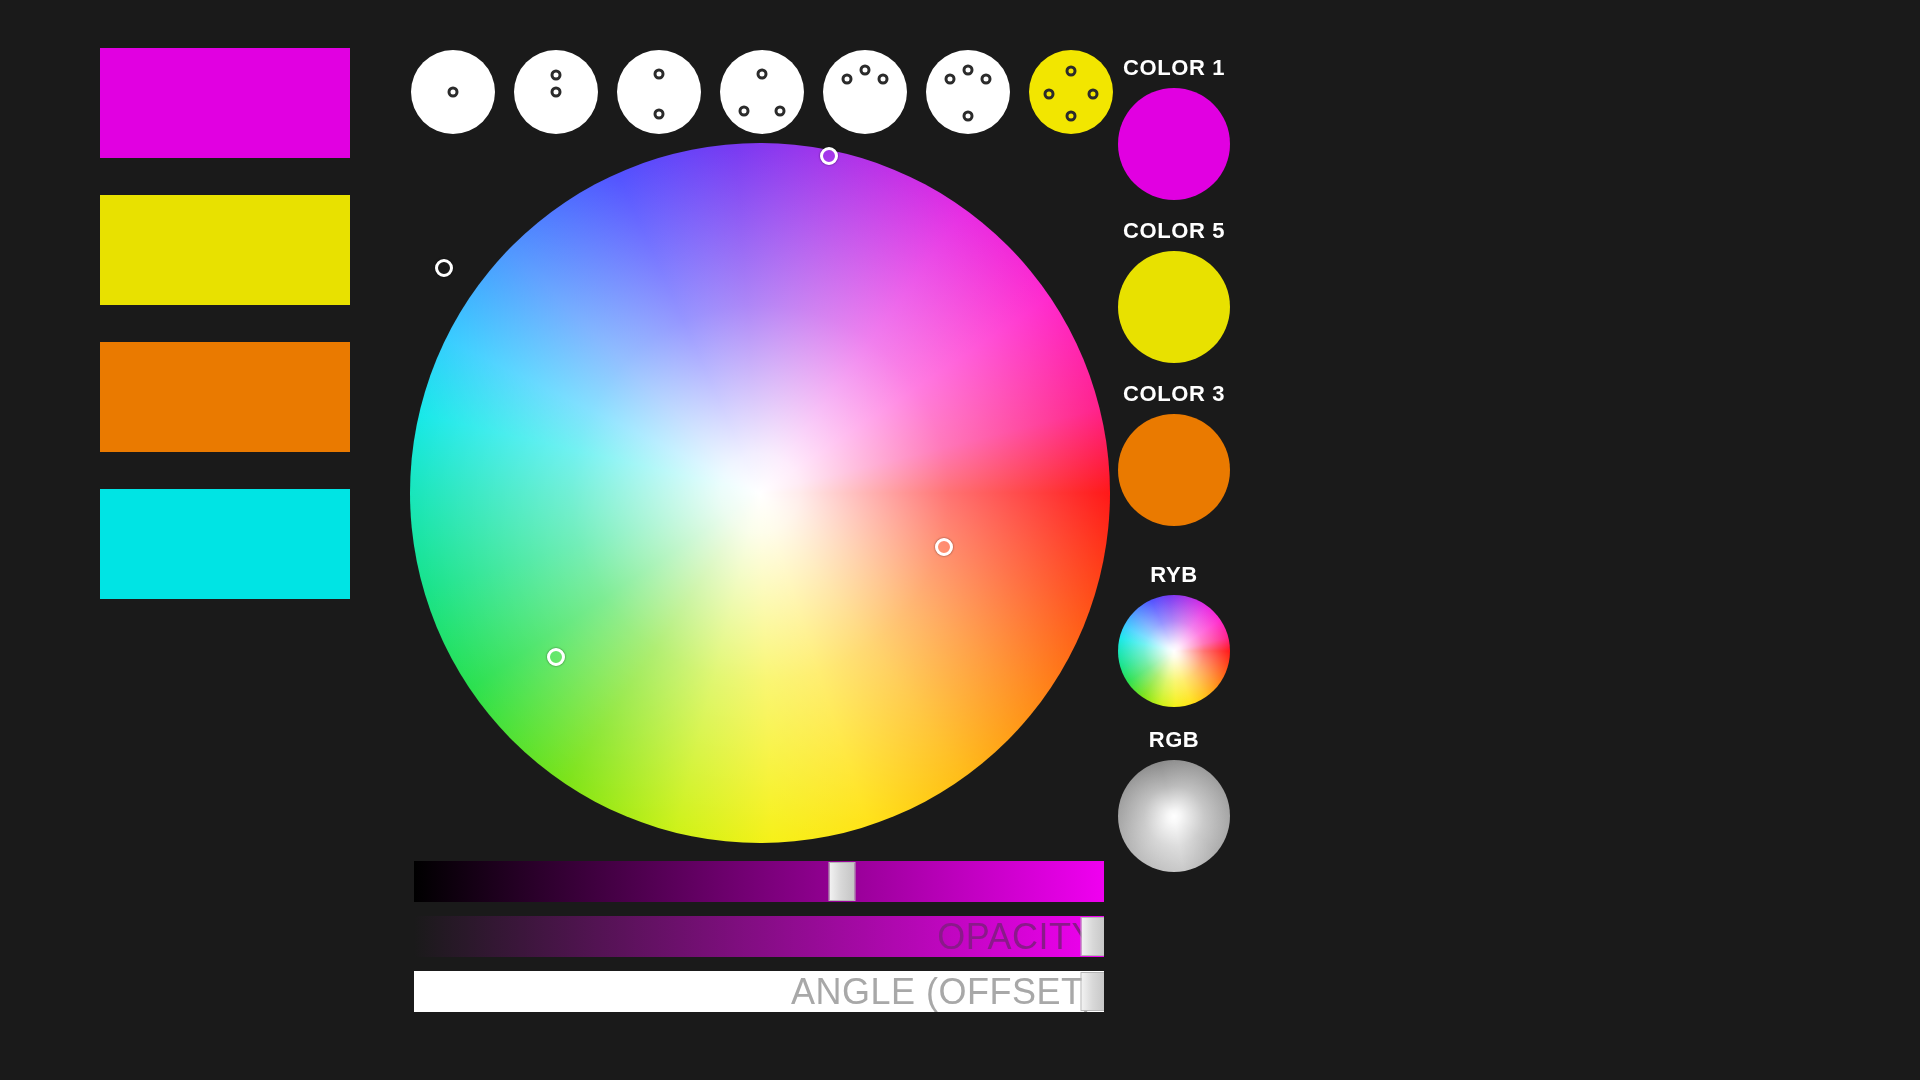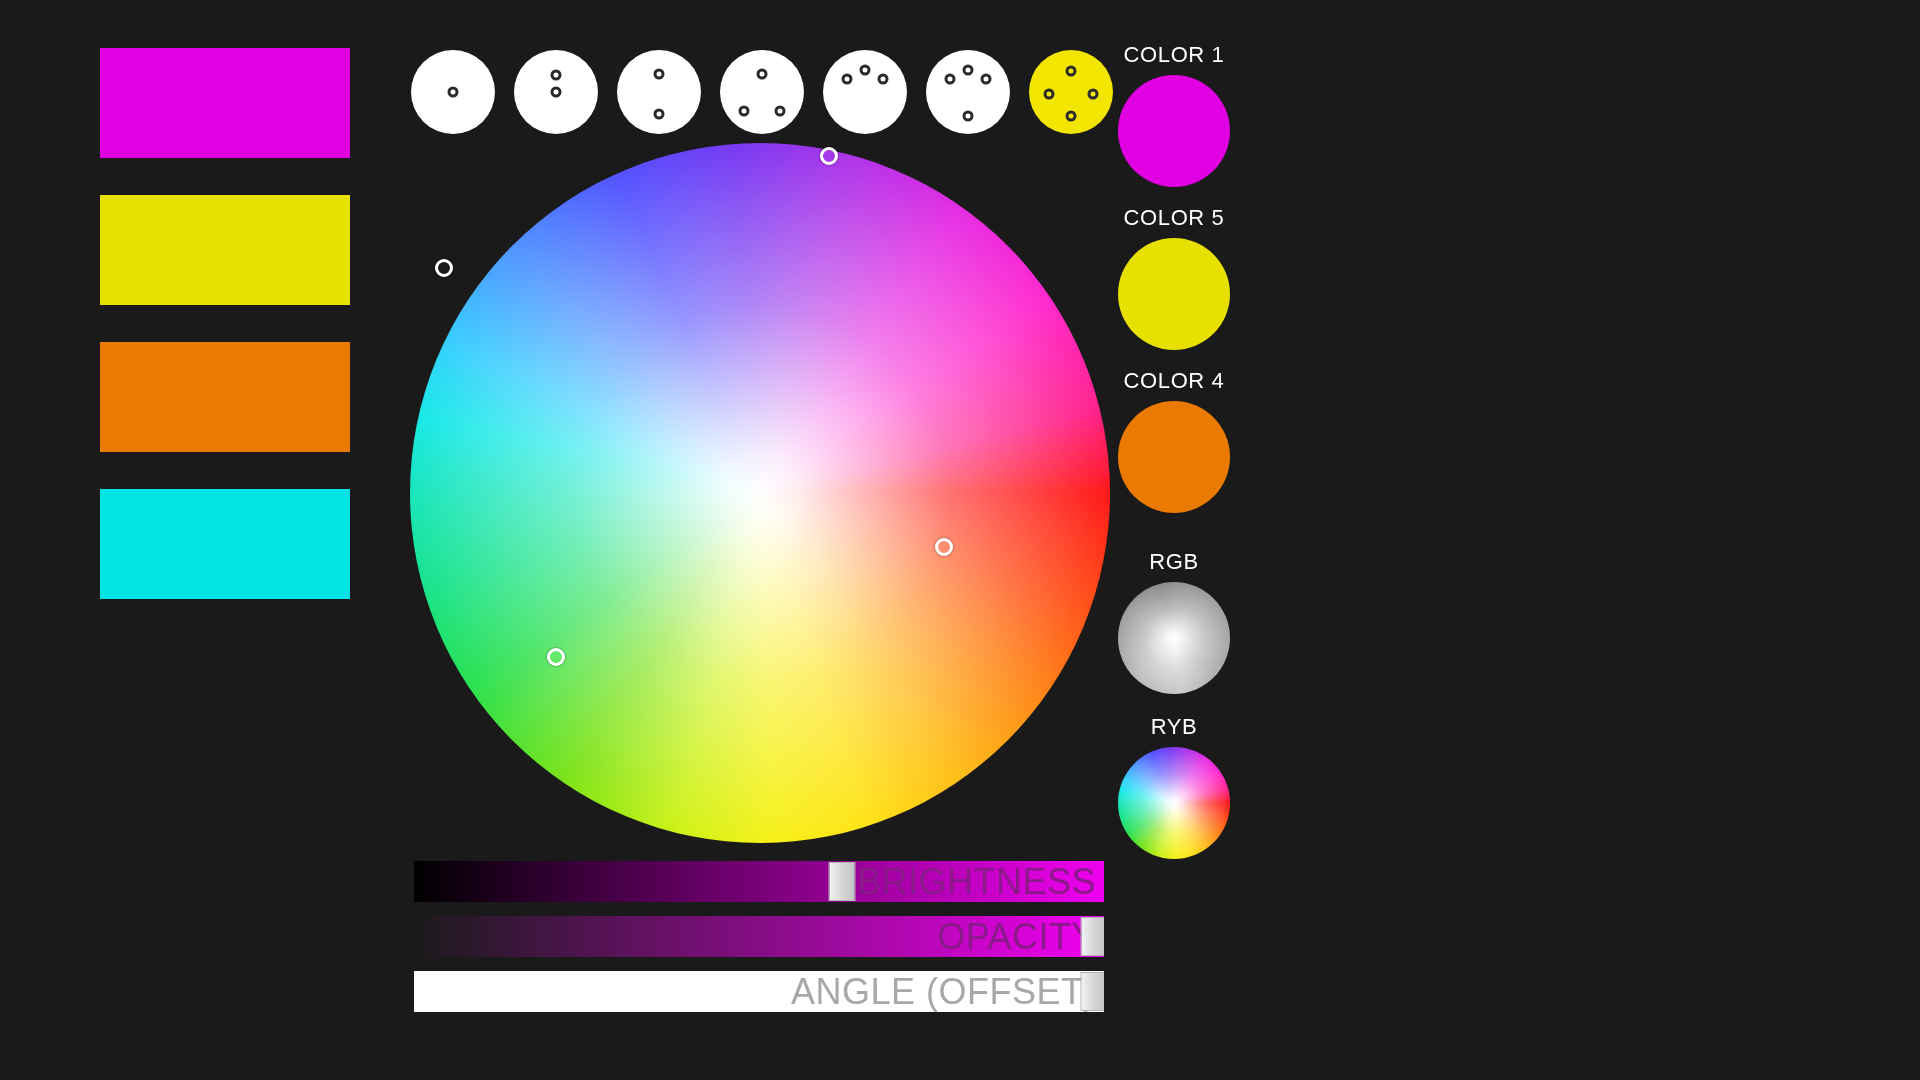--- a/index.html
+++ b/index.html
@@ -128,21 +128,21 @@
     position: absolute;
     top: 1px;
     width: 27px; height: 39px;
     background: linear-gradient(to right, #f2f2f2 0%, #d8d8d8 45%, #c4c4c4 100%);
     border: 1px solid #b4b4b4;
     transform: translateX(-50%);
     cursor: ew-resize;
   }
 
   
-  #right-panel { position: absolute; left: 1118px; top: 42px; width: 220px; }
+  #right-panel { position: absolute; left: 1118px; top: 55px; width: 220px; font-weight: bold; }
   .color-block { margin-bottom: 18px; }
   .panel-label {
     text-align: center;
     color: #ffffff;
     font-size: 22px;
     letter-spacing: 0.6px;
     margin-bottom: 7px;
     width: 112px;
   }
   .panel-dot {
@@ -206,21 +206,20 @@
     <div id="color-wheel" class="wheel-ryb"></div>
   <div class="wheel-marker" style="left: 59.9%; top: 1.87324%;"></div>
       <div class="wheel-marker" style="left: 20.9%; top: 72.3662%;"></div>
       <div class="wheel-marker" style="left: 76.3%; top: 56.8873%;"></div>
       <div class="wheel-marker" style="left: 4.9%; top: 17.5493%;"></div>
     </div>
 
   <div id="slider-stack">
       <div class="slider">
         <div class="slider-track" style="background: linear-gradient(to right, rgb(0, 0, 0) 0%, rgb(240, 0, 240) 100%);"></div>
-        <div class="slider-label" style="color: rgb(138, 26, 138);">BRIGHTNESS</div>
         <div class="slider-handle" style="left: 62%;"></div>
       </div>
       <div class="slider">
         <div class="slider-track" style="background: linear-gradient(to right, rgb(26, 26, 26) 0%, rgb(240, 0, 240) 100%);"></div>
         <div class="slider-label" style="color: rgb(138, 26, 138);">OPACITY</div>
         <div class="slider-handle" style="left: 98.5%;"></div>
       </div>
       <div class="slider">
         <div class="slider-track" style="background: rgb(255, 255, 255);"></div>
         <div class="slider-label" style="color: rgb(168, 168, 168);">ANGLE (OFFSET)</div>
@@ -232,29 +231,29 @@
     <div id="colors-group">
         <div class="color-block">
           <div class="panel-label">COLOR 1</div>
           <div class="panel-dot" style="background: rgb(225, 0, 225);"></div>
         </div>
         <div class="color-block">
           <div class="panel-label">COLOR 5</div>
           <div class="panel-dot" style="background: rgb(232, 225, 0);"></div>
         </div>
         <div class="color-block">
-          <div class="panel-label">COLOR 4</div>
+          <div class="panel-label">COLOR 3</div>
           <div class="panel-dot" style="background: rgb(234, 122, 0);"></div>
         </div>
       </div>
     <div id="wheels-group">
+        <div class="wheel-block">
+          <div class="panel-label">RYB</div>
+          <div class="mini-wheel wheel-ryb"></div>
+        </div>
         <div class="wheel-block">
           <div class="panel-label">RGB</div>
           <div class="mini-wheel wheel-rgb-gray"></div>
         </div>
-        <div class="wheel-block">
-          <div class="panel-label">RYB</div>
-          <div class="mini-wheel wheel-ryb"></div>
-        </div>
       </div>
   </div>
 
 </div>
 
 </body></html>

